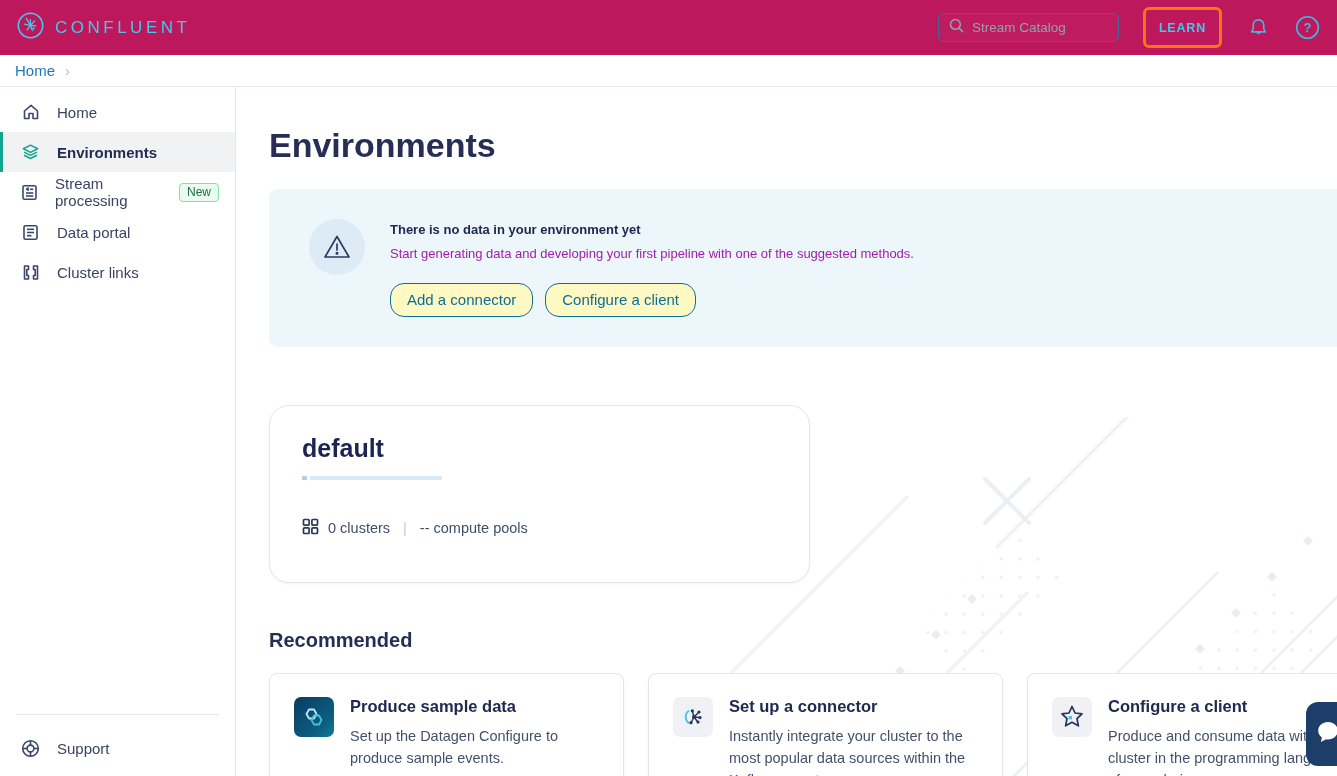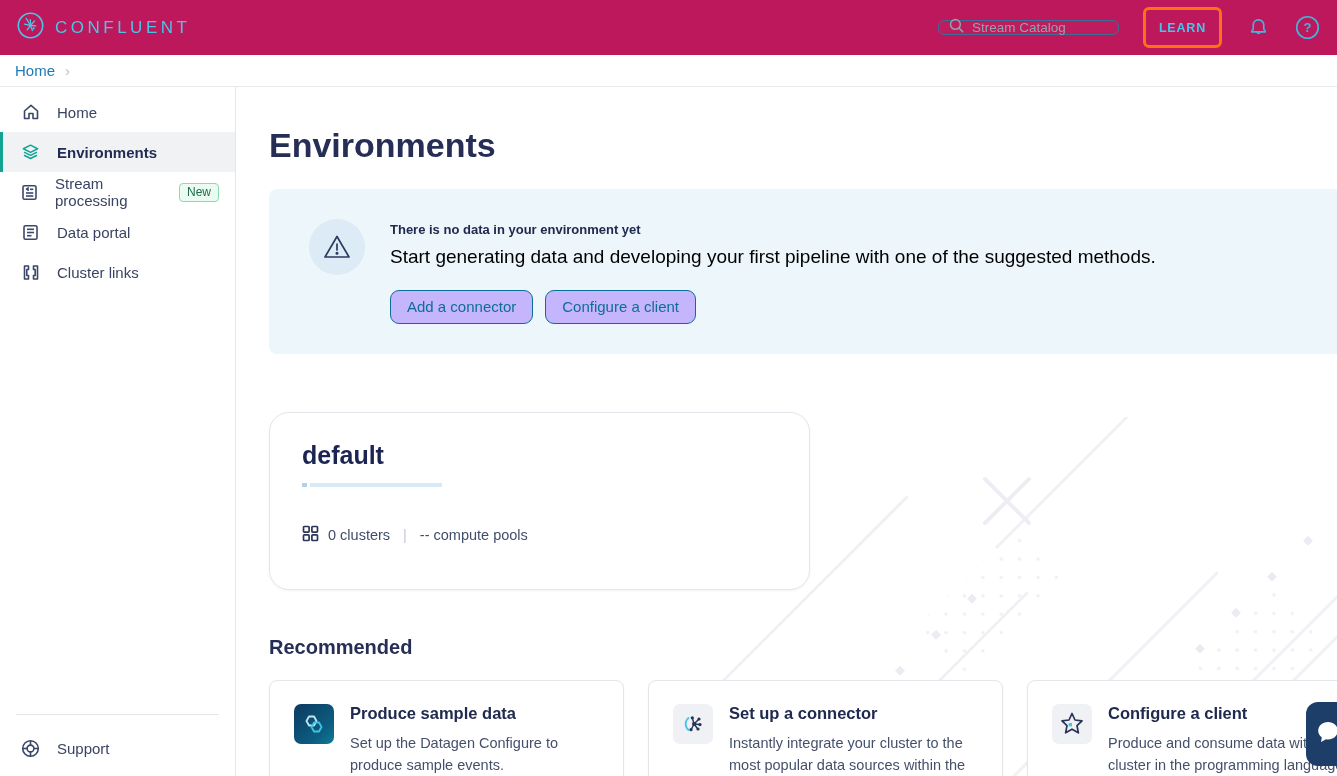--- a/index.html
+++ b/index.html
@@ -6,21 +6,21 @@
   html,body { width:1337px; height:776px; overflow:hidden; background:#fff;
     font-family:"Liberation Sans", sans-serif; }
   .app { width:1337px; height:776px; display:flex; flex-direction:column; position:relative; }
 
   
   .navbar { height:55px; background:#be185d; display:flex; align-items:center;
     padding:0 17px; flex-shrink:0; }
   .brand { display:flex; align-items:center; gap:11px; cursor:pointer; }
   .brand-text { color:#49c5e8; font-size:17px; letter-spacing:3.5px; font-weight:500; }
   .nav-right { margin-left:auto; display:flex; align-items:center; gap:24px; }
-  .search-box { display:flex; align-items:center; gap:8px; width:181px; height:15px;
+  .search-box { display:flex; align-items:center; gap:8px; width:181px; height:29px;
     border:1px solid #3d6c95; border-radius:6px; padding:0 10px; background:rgba(255,255,255,0.02); }
   .search-box input { flex:1; background:transparent; border:none; outline:none;
     color:#cfd8e0; font-size:13.5px; font-family:"Liberation Sans", sans-serif; width:100%; }
   .search-box input::placeholder { color:#94a1ae; }
   .learn-btn { height:41px; padding:0 13px; border:3px solid #f97316; border-radius:6px;
     background:transparent; color:#41c8ee; font-size:12.5px; font-weight:700;
     letter-spacing:0.8px; cursor:pointer; font-family:"Liberation Sans", sans-serif; }
   .nav-icon { width:25px; height:25px; display:flex; align-items:center; justify-content:center; cursor:pointer; }
 
   
@@ -49,24 +49,24 @@
   .bg-pattern { position:absolute; right:0; top:330px; z-index:0; pointer-events:none; }
   .main > .fg { position:relative; z-index:1; }
 
   .page-title { margin-top:39px; font-size:34px; font-weight:700; color:#272e55; }
 
   .banner { margin-top:24px; display:flex; gap:25px; align-items:flex-start;
     background:#edf6fb; border-radius:8px 0 0 8px; padding:30px 40px 30px 40px; min-height:155px; }
   .warn-circle { width:56px; height:56px; border-radius:50%; background:#dcebf6;
     display:flex; align-items:center; justify-content:center; flex-shrink:0; }
   .banner-title { font-size:13px; font-weight:700; color:#20294e; margin:3px 0 9px; }
-  .banner-desc { font-size:19px; color:#000000; }
+  .banner-desc { font-size:13px; color:#a21caf; }
   .banner-actions { display:flex; gap:12px; margin-top:22px; }
-  .outline-btn { padding:7px 16px 8px; border:1px solid #0d6d99; border-radius:9px;
-    background:#c4b5fd; color:#0d6d99; font-size:15px; cursor:pointer;
+  .outline-btn { padding:7px 16px 8px; border:1px solid #0d6d99; border-radius:14px;
+    background:#fef9c3; color:#0d6d99; font-size:15px; cursor:pointer;
     font-family:"Liberation Sans", sans-serif; }
 
   .env-card { width:541px; height:178px; margin-top:58px; background:#fff;
     border:1px solid #e3e6ea; border-radius:20px; box-shadow:0 1px 3px rgba(20,30,60,0.05);
     padding:28px 32px 24px; cursor:pointer; }
   .env-name { font-size:25px; font-weight:700; color:#1c2452; }
   .env-skeleton { margin-top:13px; display:flex; gap:3px; height:4px; }
   .env-skeleton .seg1 { width:5px; background:#aed2e9; }
   .env-skeleton .seg2 { width:132px; background:#d9eaf6; }
   .env-meta { margin-top:38px; display:flex; align-items:center; gap:9px;

